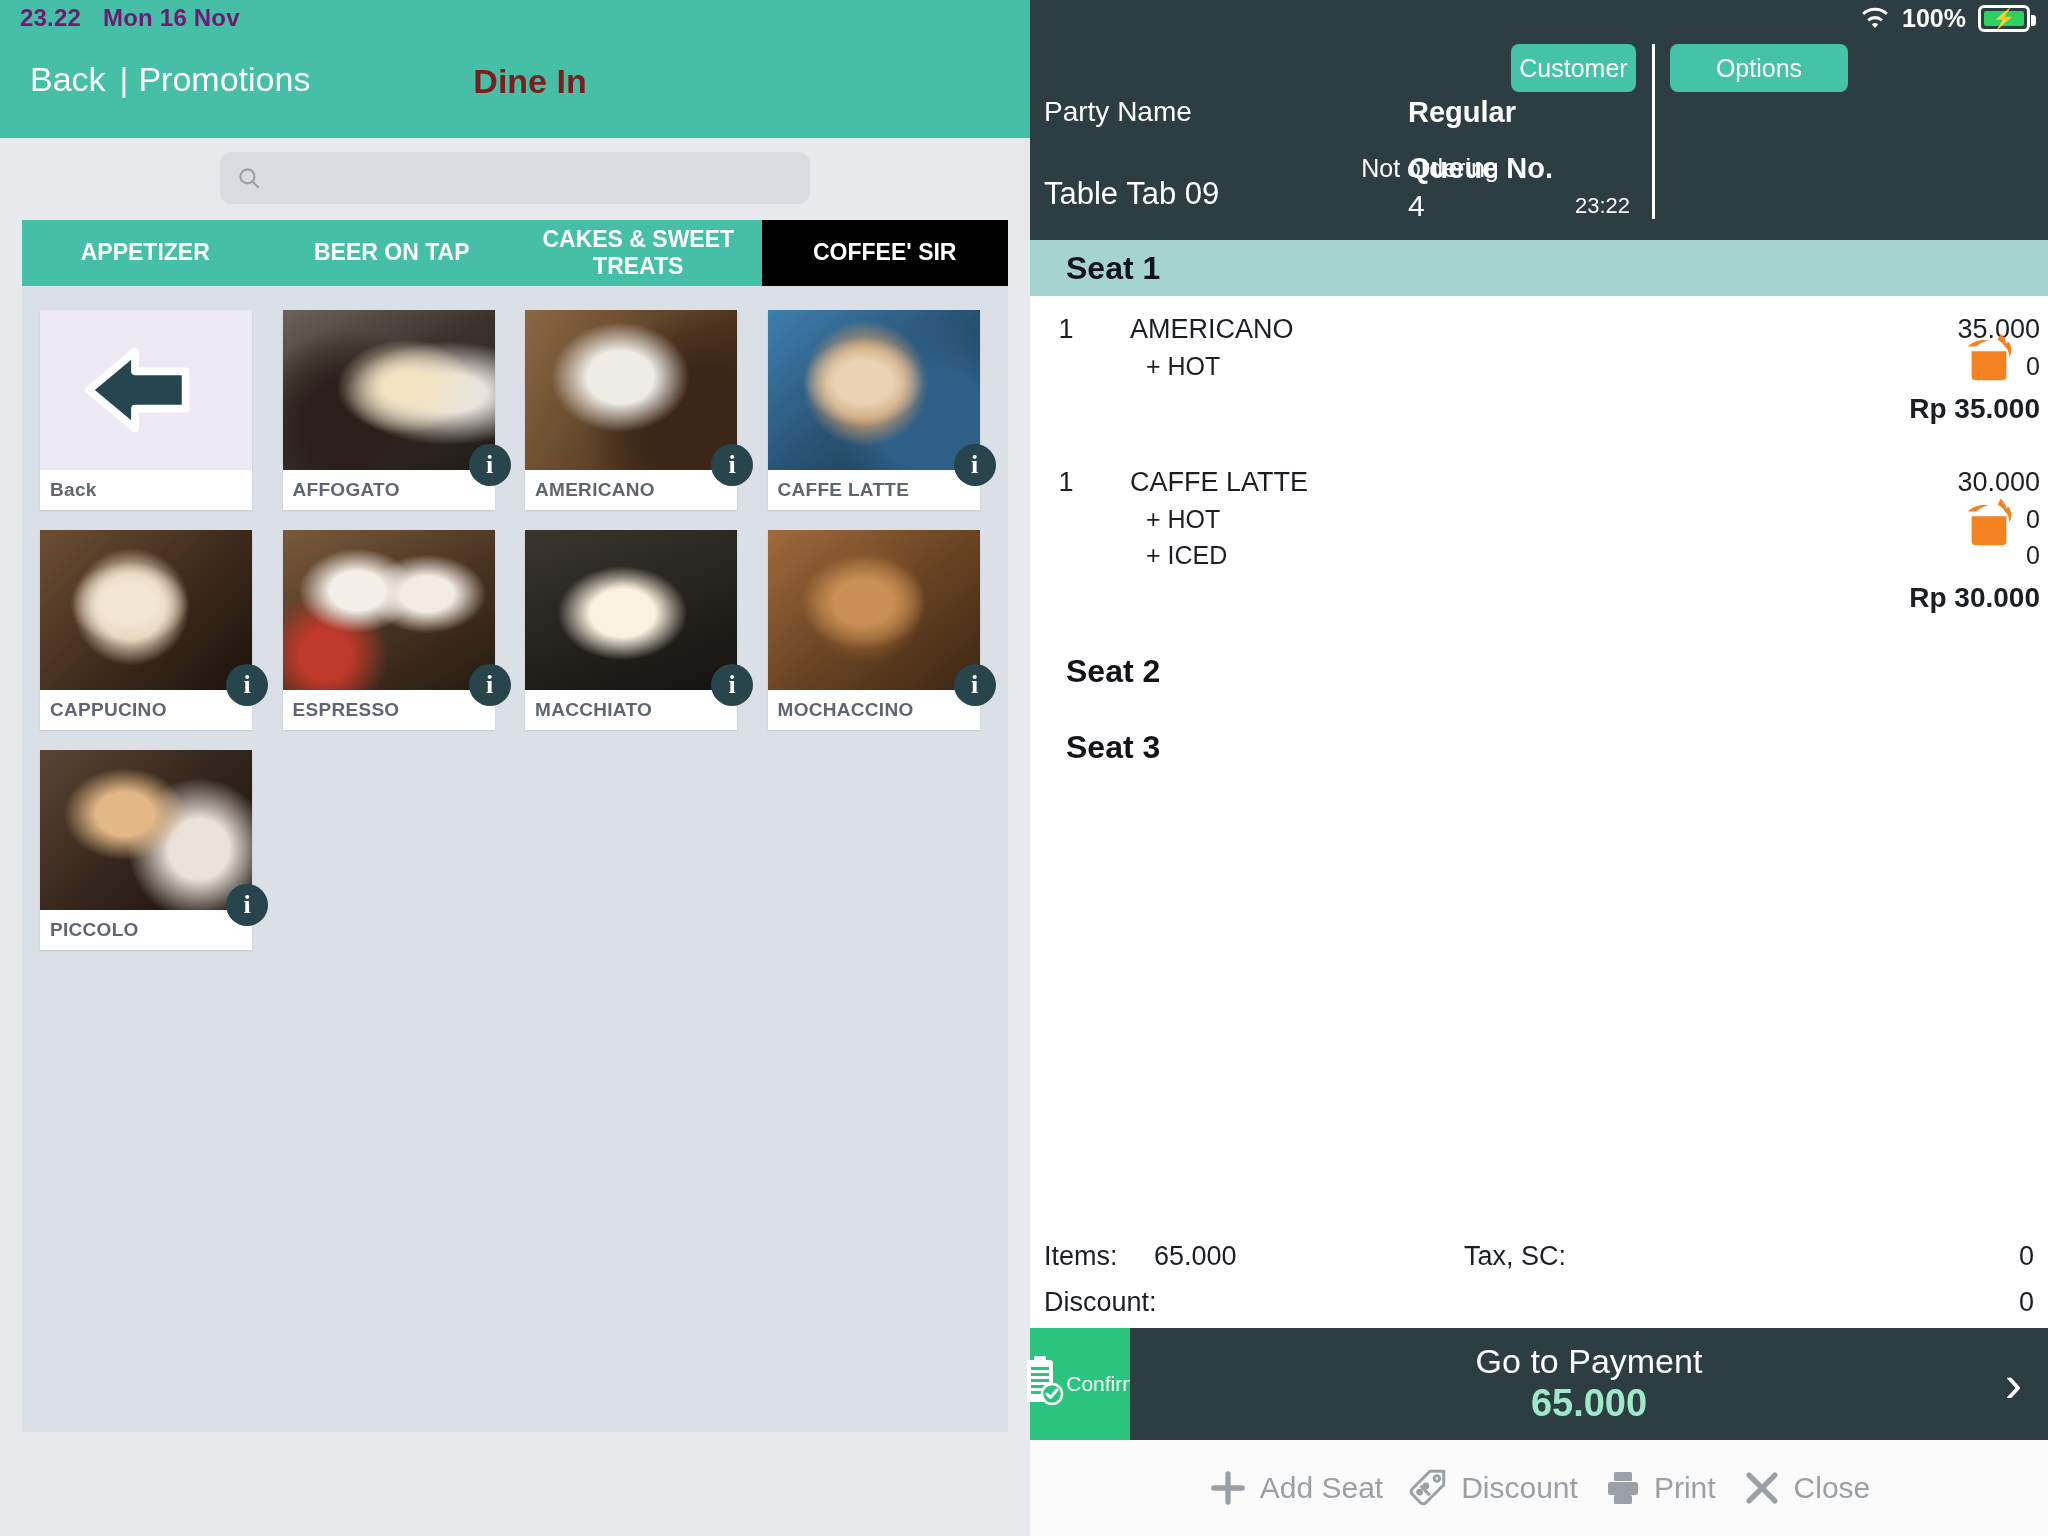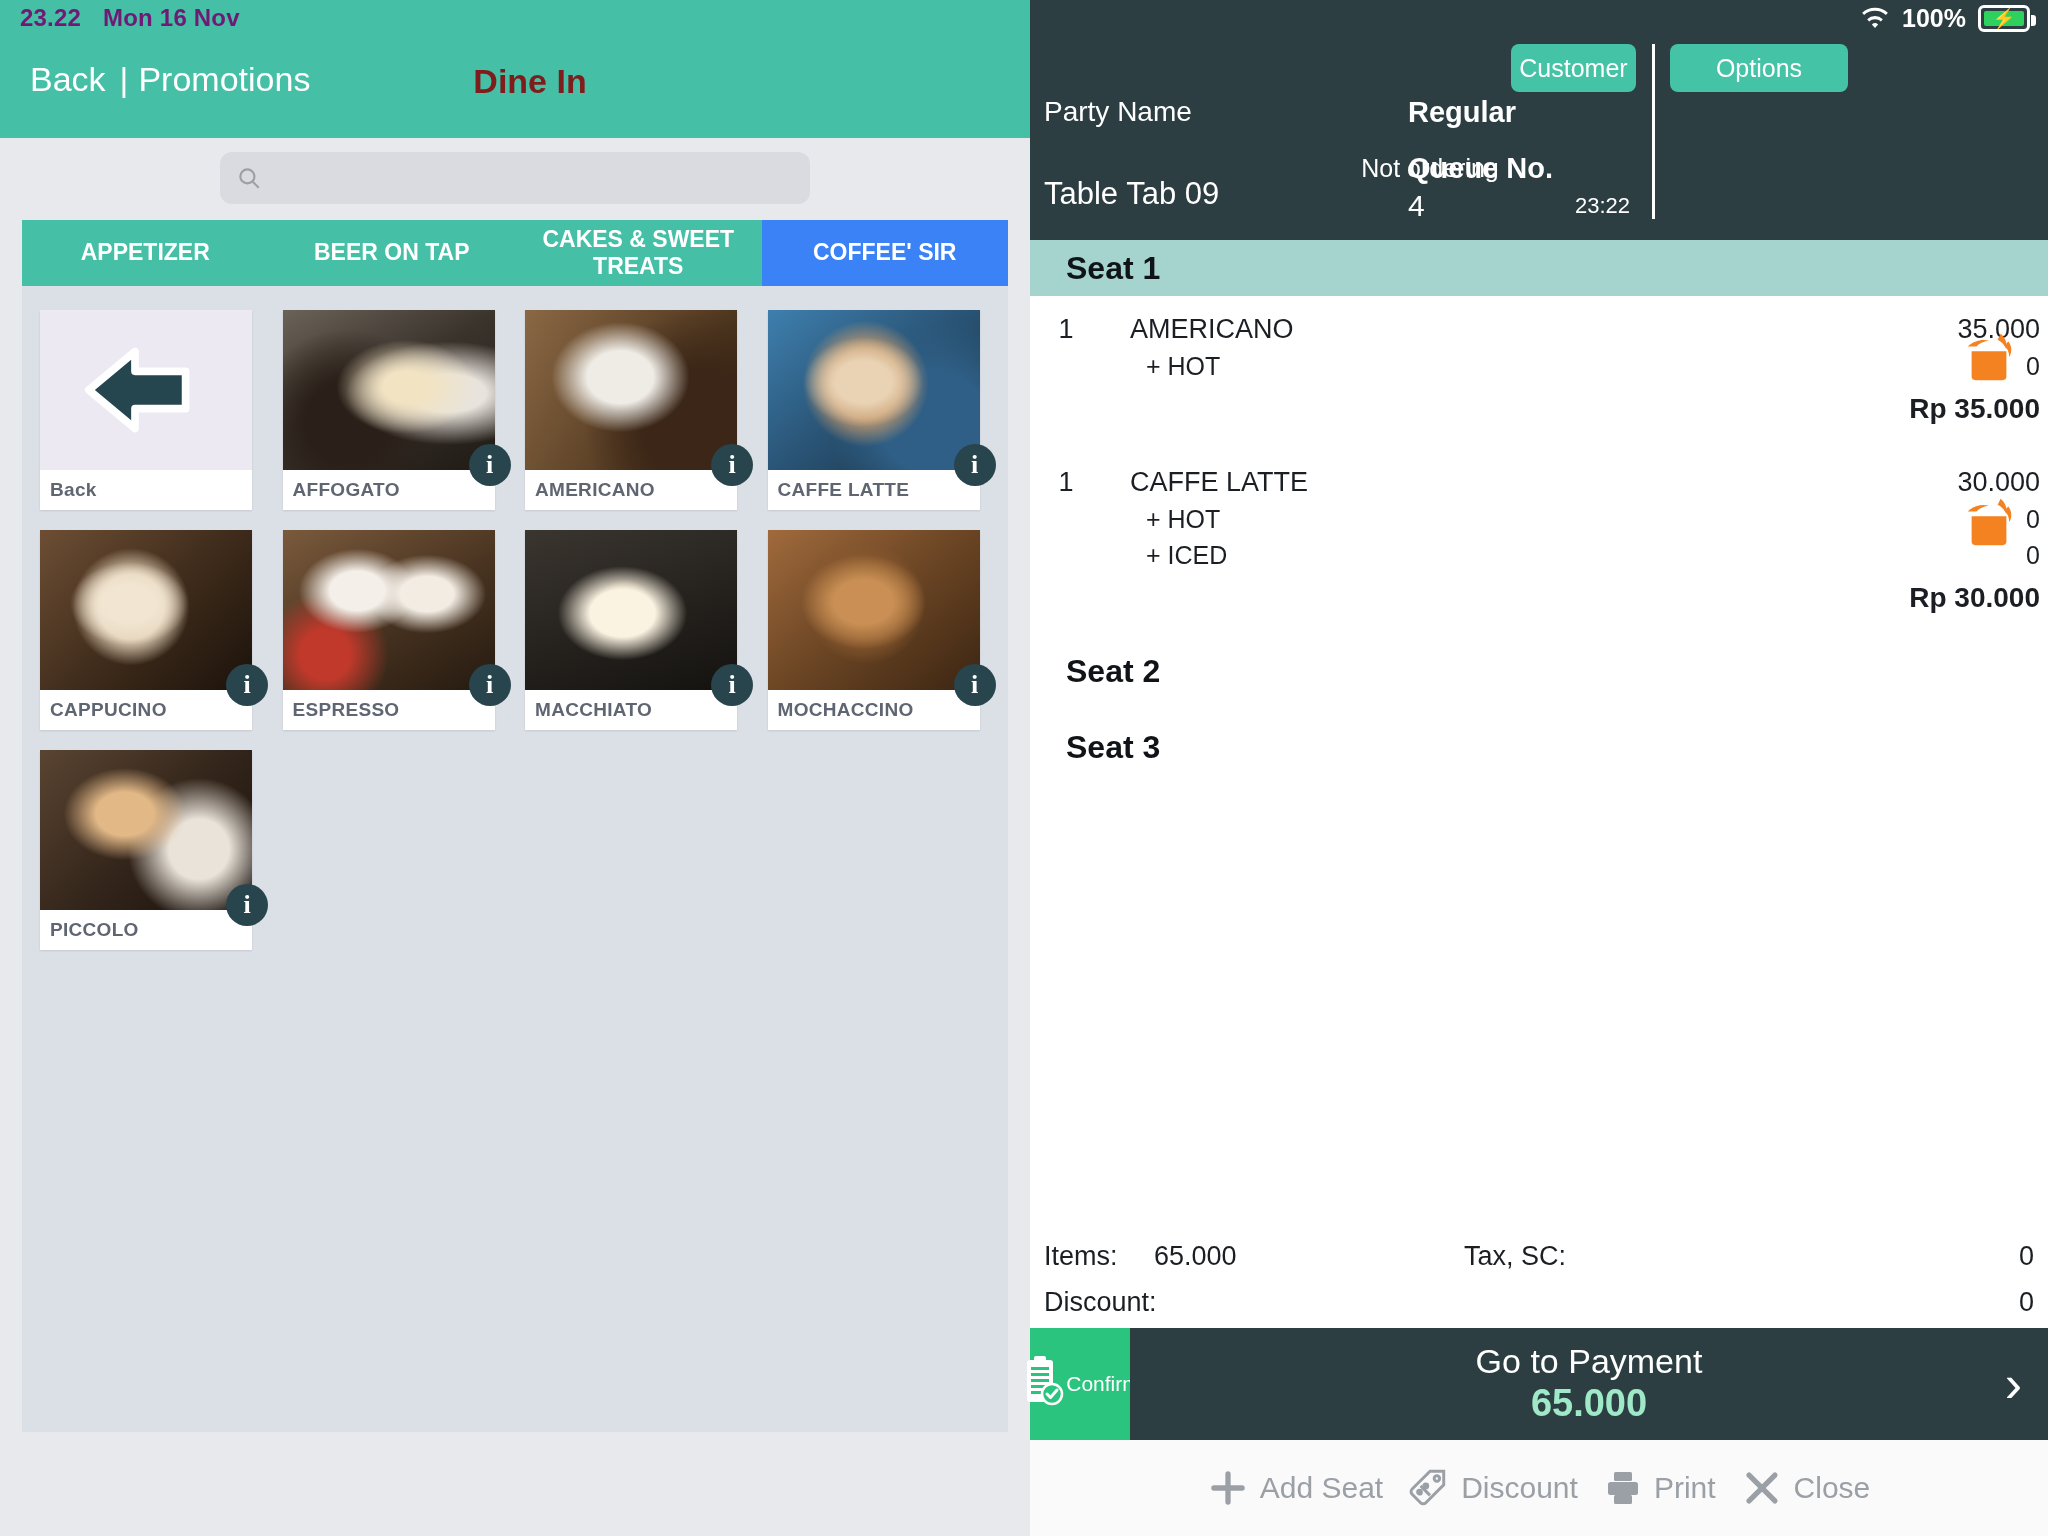--- a/index.html
+++ b/index.html
@@ -29,21 +29,21 @@
                 align-items:center; padding-top:12px; }
   .searchbox { width:590px; height:52px; background:#d9dbe0; border-radius:12px; display:flex;
                align-items:center; padding:0 16px; gap:12px; }
   .searchbox .sicon { width:26px; height:26px; flex:0 0 26px; opacity:.55; }
   .searchbox input { border:none; outline:none; background:transparent; font-size:22px;
                      color:#5a5f6a; font-family:"Liberation Sans", sans-serif; width:100%; }
 
   .tabstrip { margin:14px 22px 0 22px; height:66px; background:#45bfa5; display:flex; overflow:hidden; }
   .tab { flex:1 1 0; display:flex; align-items:center; justify-content:center; text-align:center;
          color:#fff; font-size:23px; font-weight:700; line-height:1.18; padding:0 6px; }
-  .tab.active { background:#3b82f6; }
+  .tab.active { background:#000000; }
 
   .gridwrap { margin:0 22px; height:1146px; background:#dbdfe6; padding:14px 8px 0 8px; }
   .grid { display:flex; flex-wrap:wrap; }
   .cardcell { width:25%; padding:10px 10px; }
   .card { background:#fff; width:212px; position:relative; box-shadow:0 1px 2px rgba(0,0,0,.10); }
   .card .thumb { width:100%; height:160px; background:#ece9f2; position:relative; overflow:hidden; }
   .card .thumb .img { position:absolute; inset:0; }
   .card .label { height:40px; display:flex; align-items:center; padding:0 10px;
                  font-size:19px; font-weight:700; color:#5f6672; letter-spacing:.3px; }
   .info { position:absolute; right:-16px; bottom:24px; width:42px; height:42px; border-radius:50%;

